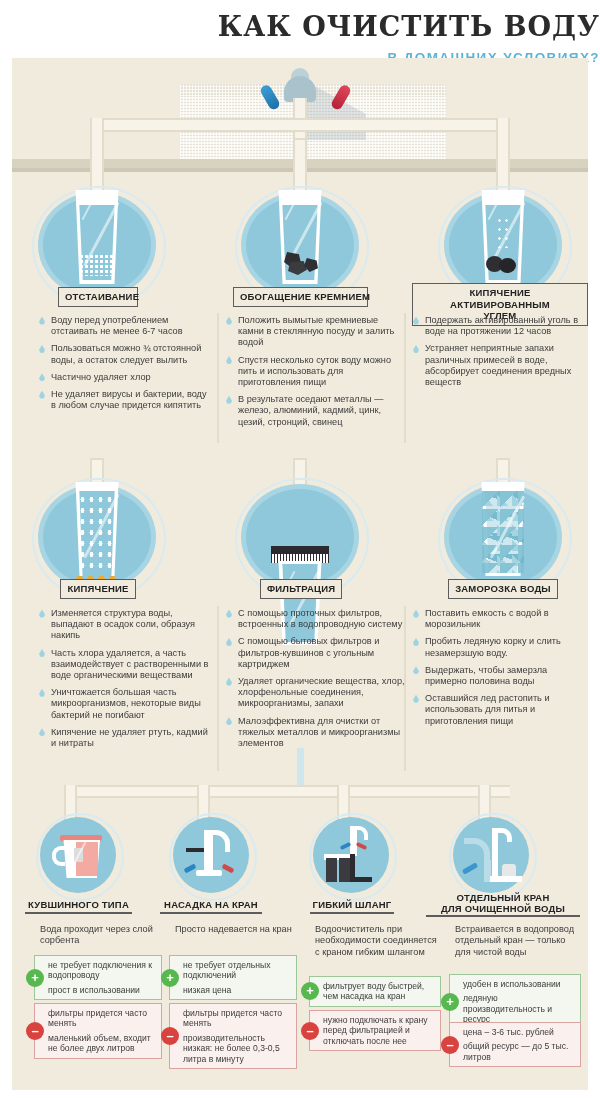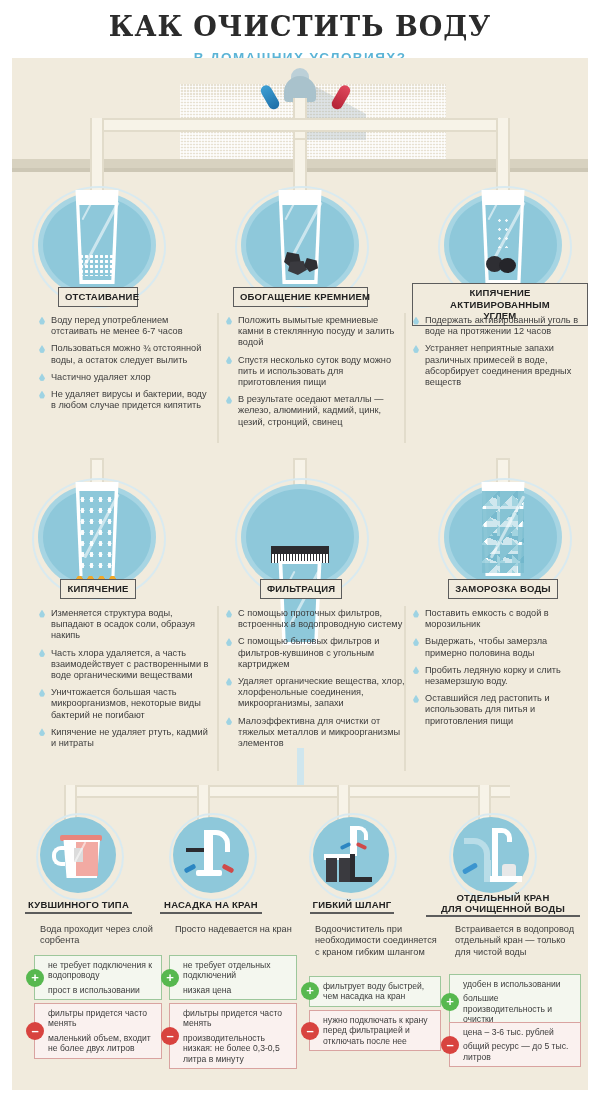--- a/index.html
+++ b/index.html
@@ -5,21 +5,21 @@
   html,body{margin:0;padding:0;}
   body{
     width:600px;height:1098px;
     background:#ffffff;
     font-family:"Liberation Sans",sans-serif;
     overflow:hidden;
   }
   .page{position:relative;width:600px;height:1098px;background:#ffffff;}
 
   
-  .title-wrap{position:absolute;top:0;left:0;width:600px;height:58px;text-align:center;}
+  .title-wrap{position:absolute;top:0;left:0;width:600px;height:58px;text-align:right;}
   .title{
     font-family:"DejaVu Serif","Liberation Serif",serif;
     font-weight:bold;font-size:27px;letter-spacing:1px;
     color:#2b2b2b;margin:13px 0 0 0;line-height:1;
   }
   .subtitle{
     font-family:"Liberation Sans",sans-serif;font-weight:bold;
     font-size:13.5px;letter-spacing:1.4px;color:#5bb4d6;margin-top:11px;line-height:1;
   }
 
@@ -278,22 +278,22 @@
       <div class="li">Кипячение не удаляет ртуть, кадмий и нитраты</div>
     </div>
     <div class="list" style="left:213px;top:550px;width:180px;">
       <div class="li">С помощью проточных фильтров, встроенных в водопроводную систему</div>
       <div class="li">С помощью бытовых фильтров и фильтров-кувшинов с угольным картриджем</div>
       <div class="li">Удаляет органические вещества, хлор, хлорфенольные соединения, микроорганизмы, запахи</div>
       <div class="li">Малоэффективна для очистки от тяжелых металлов и микроорганизмы элементов</div>
     </div>
     <div class="list" style="left:400px;top:550px;width:172px;">
       <div class="li">Поставить емкость с водой в морозильник</div>
+      <div class="li">Пробить ледяную корку и слить незамерзшую воду.</div>
       <div class="li">Выдержать, чтобы замерзла примерно половина воды</div>
-      <div class="li">Пробить ледяную корку и слить незамерзшую воду.</div>
       <div class="li">Оставшийся лед растопить и использовать для питья и приготовления пищи</div>
     </div>
 
     <div class="sep" style="left:205px;top:548px;width:2px;height:165px;"></div>
     <div class="sep" style="left:392px;top:548px;width:2px;height:165px;"></div>
 
     <div class="pipe-thin" style="left:285px;top:690px;width:7px;height:40px;"></div>
     <div class="pipe" style="left:52px;top:727px;width:446px;height:13px;border-left:0;border-right:0;"></div>
     <div class="pipe" style="left:52px;top:727px;width:13px;height:36px;border-top:0;"></div>
     <div class="pipe" style="left:185px;top:727px;width:13px;height:36px;border-top:0;"></div>
@@ -407,21 +407,21 @@
       <div class="txt">
         <p>нужно подключать к крану перед фильтрацией и отключать после нее</p>
       </div>
     </div>
 
     <div class="desc" style="left:443px;top:866px;width:126px;">Встраивается в водопровод отдельный кран — только для чистой воды</div>
     <div class="pc plus" style="left:437px;top:916px;width:132px;">
       <div class="badge g">+</div>
       <div class="txt">
         <p>удобен в использовании</p>
-        <p>большие производительность и очистки</p>
+        <p>ледяную производительность и ресурс</p>
       </div>
     </div>
     <div class="pc minus" style="left:437px;top:964px;width:132px;">
       <div class="badge r">–</div>
       <div class="txt">
         <p>цена – 3-6 тыс. рублей</p>
         <p>общий ресурс — до 5 тыс. литров</p>
       </div>
     </div>
 

